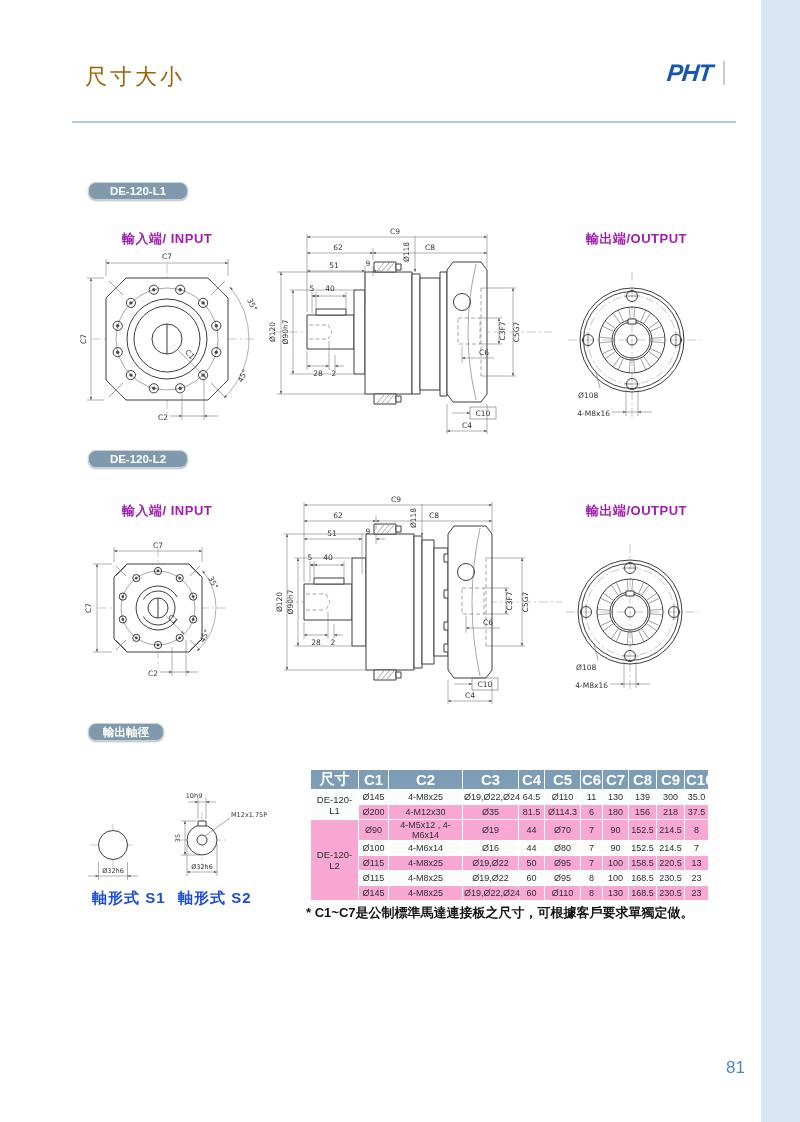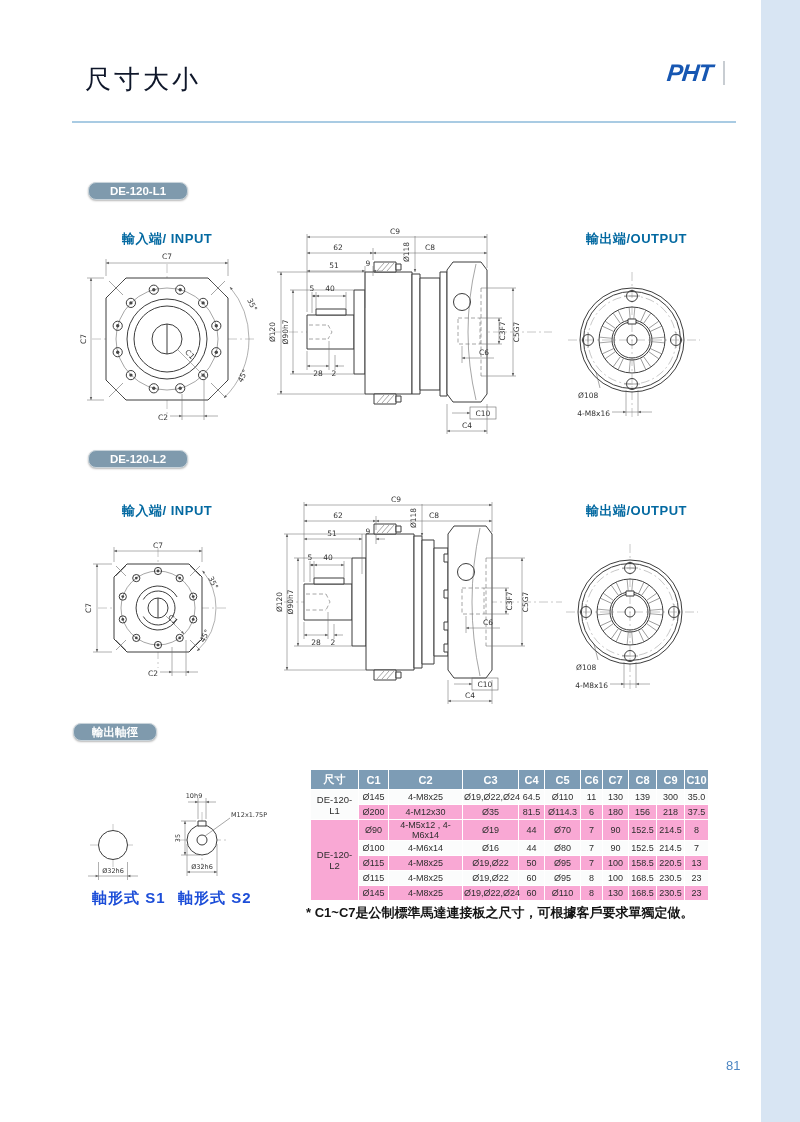--- a/index.html
+++ b/index.html
@@ -1,42 +1,42 @@
 <!DOCTYPE html>
 <html><head>
 <meta charset="utf-8">
 <style>
   *{margin:0;padding:0;box-sizing:border-box}
   html,body{width:800px;height:1122px}
   body{position:relative;background:#ffffff;font-family:"Liberation Sans","DejaVu Sans",sans-serif;overflow:hidden}
   .abs{position:absolute}
   
-  .page-title{left:85px;top:62px;font-size:26px;letter-spacing:3px;color:#0f172a;font-weight:500}
+  .page-title{left:85px;top:62px;font-size:22px;letter-spacing:3px;color:#a16207;font-weight:500}
   .logo{left:430px;top:58px;width:306px;height:30px;display:flex;align-items:center;justify-content:flex-end}
   .logo-abbr{font-size:24px;font-weight:900;font-style:italic;color:#1757b2;letter-spacing:-1px;transform:skewX(-6deg)}
   .logo-sep{display:inline-block;width:2px;height:24px;background:#c8cdd2;margin:0 11px}
   .logo-name{font-size:17px;font-weight:800;color:#4e4e50;letter-spacing:.2px}
   .header-rule{left:72px;top:121px;width:664px;height:2px;background:#a9cbe3}
   
   .right-strip{left:761px;top:0;width:39px;height:1122px;background:#d8e5f3}
-  .page-num{left:726px;top:1058px;font-size:13px;color:#4d86c2}
+  .page-num{left:726px;top:1058px;font-size:17px;color:#4d86c2}
   
   .badge{height:18px;line-height:16px;text-align:center;color:#fff;font-size:11.5px;font-weight:bold;
          background:#7f9aad;border:1px solid #c8d3da;border-radius:8px;box-shadow:0 1px 2px rgba(0,0,0,.28)}
   .badge-l1{left:88px;top:182px;width:100px}
   .badge-l2{left:88px;top:450px;width:100px}
-  .badge-shaft{left:73px;top:723px;width:84px}
+  .badge-shaft{left:88px;top:723px;width:76px}
   
-  .vlabel{font-size:13px;font-weight:bold;color:#0369a1;letter-spacing:.5px}
+  .vlabel{font-size:13px;font-weight:bold;color:#a21caf;letter-spacing:.5px}
   .shaft-label{font-size:15px;font-weight:bold;color:#1d4ed8;letter-spacing:1px}
   
   .footnote{left:306px;top:904px;width:430px;font-size:13px;font-weight:bold;color:#141414}
   
   .spec{left:310px;top:769px;border-collapse:collapse;table-layout:fixed;width:398px;font-size:9px;color:#2e2e2e}
-  .spec th{background:#7d9cb5;color:#fff;font-size:11px;font-weight:bold;height:20px;border:1.5px solid #fff;padding:0 1px}
+  .spec th{background:#7d9cb5;color:#fff;font-size:15px;font-weight:bold;height:20px;border:1.5px solid #fff;padding:0 1px}
   .spec td{text-align:center;height:15px;border:1.5px solid #fff;padding:0 1px}
   .spec tr.rw td{background:#fbfcfc}
   .spec tr.rg td{background:#f9a8d4}
   .spec td.grp{background:#e9ebeb;font-size:9.5px}
   
   .ln{stroke:#3c3c3c;stroke-width:1;fill:none;stroke-linejoin:round}
   .lnf{stroke:#3c3c3c;stroke-width:1;fill:#fff;stroke-linejoin:round}
   .dot{fill:#474747;stroke:none}
   .thin{stroke:#6a6a6a;stroke-width:.6;fill:none}
   .cl{stroke:#9a9a9a;stroke-width:.55;fill:none;stroke-dasharray:9 3 2 3}

